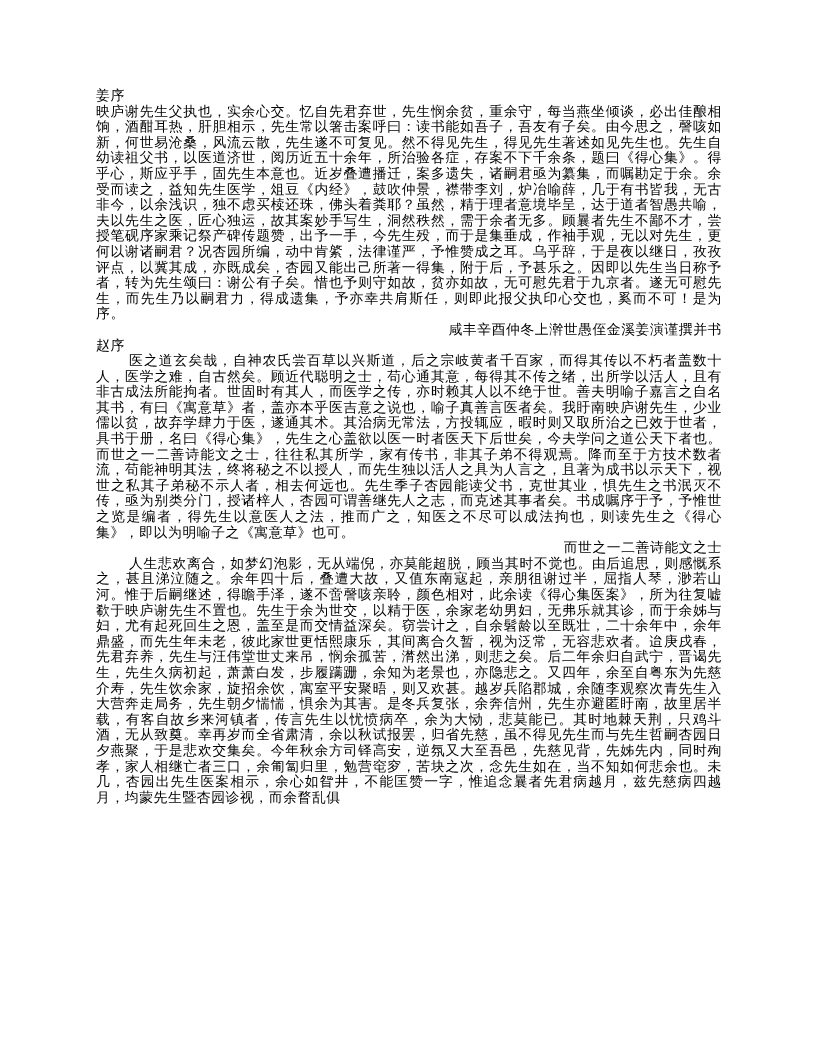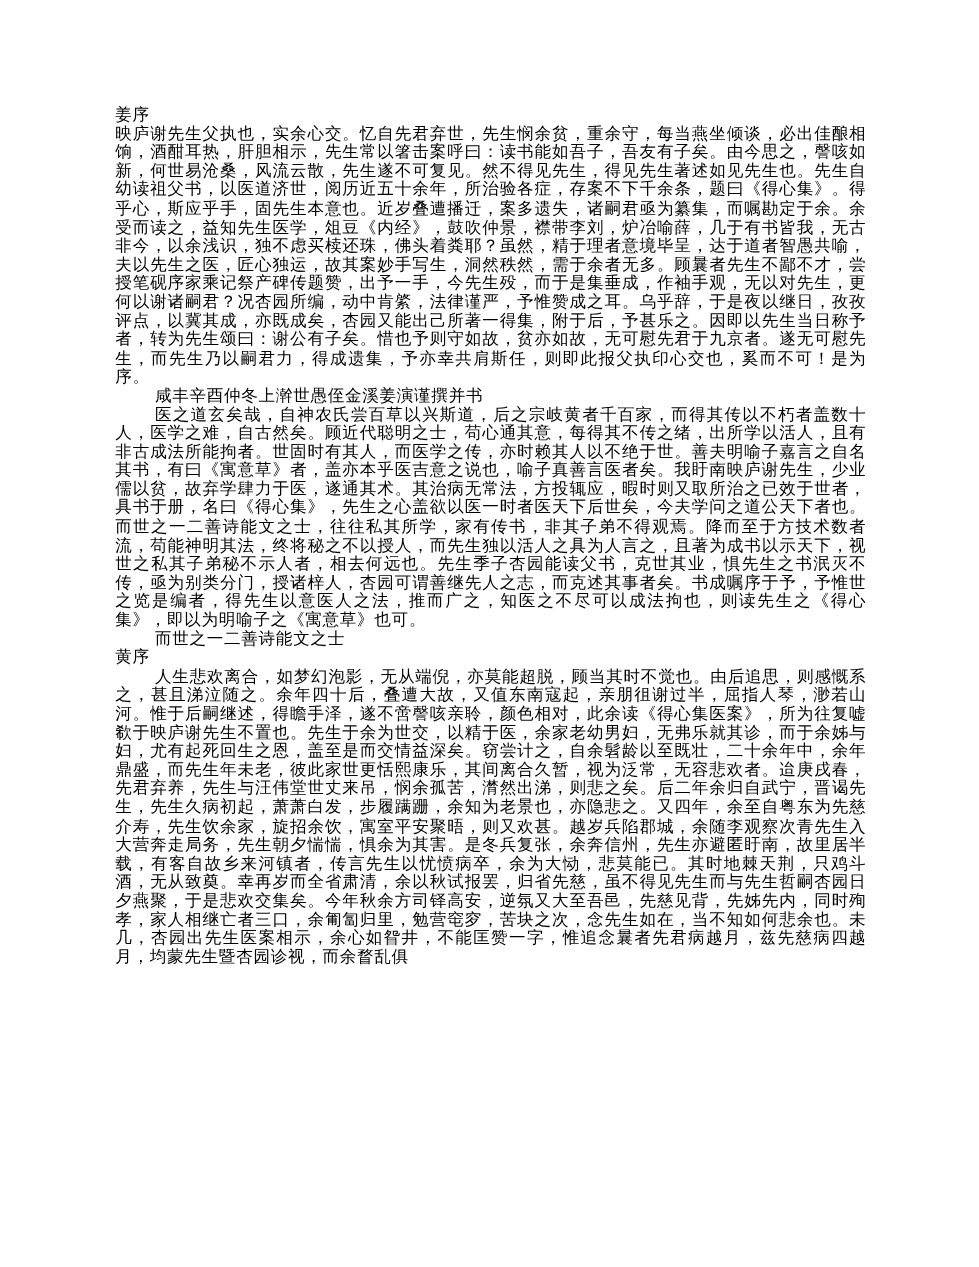--- a/index.html
+++ b/index.html
@@ -26,37 +26,37 @@
     font-size: 13.8px;
     font-weight: normal;
     margin: 0;
     text-align: left;
   }
   .para { margin: 0; }
   .para.indent { text-indent: 2.4em; }
   .signature {
     margin: 0;
     text-indent: 2.4em;
-    text-align: left;
+    text-align: right;
   }
 </style>
 </head>
 <body>
 
 <div class="page">
   <div class="doc" id="doc">
   <section class="doc-section">
     <h2 class="heading">姜序</h2>
   <p class="para">映庐谢先生父执也，实余心交。忆自先君弃世，先生悯余贫，重余守，每当燕坐倾谈，必出佳酿相饷，酒酣耳热，肝胆相示，先生常以箸击案呼曰：读书能如吾子，吾友有子矣。由今思之，謦咳如新，何世易沧桑，风流云散，先生遂不可复见。然不得见先生，得见先生著述如见先生也。先生自幼读祖父书，以医道济世，阅历近五十余年，所治验各症，存案不下千余条，题曰《得心集》。得乎心，斯应乎手，固先生本意也。近岁叠遭播迁，案多遗失，诸嗣君亟为纂集，而嘱勘定于余。余受而读之，益知先生医学，俎豆《内经》，鼓吹仲景，襟带李刘，炉冶喻薛，几于有书皆我，无古非今，以余浅识，独不虑买椟还珠，佛头着粪耶？虽然，精于理者意境毕呈，达于道者智愚共喻，夫以先生之医，匠心独运，故其案妙手写生，洞然秩然，需于余者无多。顾曩者先生不鄙不才，尝授笔砚序家乘记祭产碑传题赞，出予一手，今先生殁，而于是集垂成，作袖手观，无以对先生，更何以谢诸嗣君？况杏园所编，动中肯綮，法律谨严，予惟赞成之耳。乌乎辞，于是夜以继日，孜孜评点，以冀其成，亦既成矣，杏园又能出己所著一得集，附于后，予甚乐之。因即以先生当日称予者，转为先生颂曰：谢公有子矣。惜也予则守如故，贫亦如故，无可慰先君于九京者。遂无可慰先生，而先生乃以嗣君力，得成遗集，予亦幸共肩斯任，则即此报父执印心交也，奚而不可！是为序。</p>
         <p class="signature">咸丰辛酉仲冬上澣世愚侄金溪姜演谨撰并书</p>
       </section>
 
   <section class="doc-section">
+    <h2 class="heading">赵序</h2>
   <p class="para indent">医之道玄矣哉，自神农氏尝百草以兴斯道，后之宗岐黄者千百家，而得其传以不朽者盖数十人，医学之难，自古然矣。顾近代聪明之士，苟心通其意，每得其不传之绪，出所学以活人，且有非古成法所能拘者。世固时有其人，而医学之传，亦时赖其人以不绝于世。善夫明喻子嘉言之自名其书，有曰《寓意草》者，盖亦本乎医吉意之说也，喻子真善言医者矣。我盱南映庐谢先生，少业儒以贫，故弃学肆力于医，遂通其术。其治病无常法，方投辄应，暇时则又取所治之已效于世者，具书于册，名曰《得心集》，先生之心盖欲以医一时者医天下后世矣，今夫学问之道公天下者也。而世之一二善诗能文之士，往往私其所学，家有传书，非其子弟不得观焉。降而至于方技术数者流，苟能神明其法，终将秘之不以授人，而先生独以活人之具为人言之，且著为成书以示天下，视世之私其子弟秘不示人者，相去何远也。先生季子杏园能读父书，克世其业，惧先生之书泯灭不传，亟为别类分门，授诸梓人，杏园可谓善继先人之志，而克述其事者矣。书成嘱序于予，予惟世之览是编者，得先生以意医人之法，推而广之，知医之不尽可以成法拘也，则读先生之《得心集》，即以为明喻子之《寓意草》也可。</p>
         <p class="signature">而世之一二善诗能文之士</p>
       </section>
 
   <section class="doc-section">
-    <h2 class="heading">黄序</h2>
   <p class="para indent">人生悲欢离合，如梦幻泡影，无从端倪，亦莫能超脱，顾当其时不觉也。由后追思，则感慨系之，甚且涕泣随之。余年四十后，叠遭大故，又值东南寇起，亲朋徂谢过半，屈指人琴，渺若山河。惟于后嗣继述，得瞻手泽，遂不啻謦咳亲聆，颜色相对，此余读《得心集医案》，所为往复嘘欷于映庐谢先生不置也。先生于余为世交，以精于医，余家老幼男妇，无弗乐就其诊，而于余姊与妇，尤有起死回生之恩，盖至是而交情益深矣。窃尝计之，自余髫龄以至既壮，二十余年中，余年鼎盛，而先生年未老，彼此家世更恬熙康乐，其间离合久暂，视为泛常，无容悲欢者。迨庚戌春，先君弃养，先生与汪伟堂世丈来吊，悯余孤苦，潸然出涕，则悲之矣。后二年余归自武宁，晋谒先生，先生久病初起，萧萧白发，步履蹒跚，余知为老景也，亦隐悲之。又四年，余至自粤东为先慈介寿，先生饮余家，旋招余饮，寓室平安聚晤，则又欢甚。越岁兵陷郡城，余随李观察次青先生入大营奔走局务，先生朝夕惴惴，惧余为其害。是冬兵复张，余奔信州，先生亦避匿盱南，故里居半载，有客自故乡来河镇者，传言先生以忧愤病卒，余为大恸，悲莫能已。其时地棘天荆，只鸡斗酒，无从致奠。幸再岁而全省肃清，余以秋试报罢，归省先慈，虽不得见先生而与先生哲嗣杏园日夕燕聚，于是悲欢交集矣。今年秋余方司铎高安，逆氛又大至吾邑，先慈见背，先姊先内，同时殉孝，家人相继亡者三口，余匍匐归里，勉营窀穸，苦块之次，念先生如在，当不知如何悲余也。未几，杏园出先生医案相示，余心如眢井，不能匡赞一字，惟追念曩者先君病越月，兹先慈病四越月，均蒙先生暨杏园诊视，而余瞀乱俱</p>
       </section>
 </div>
 </div>
 
 </body></html>

